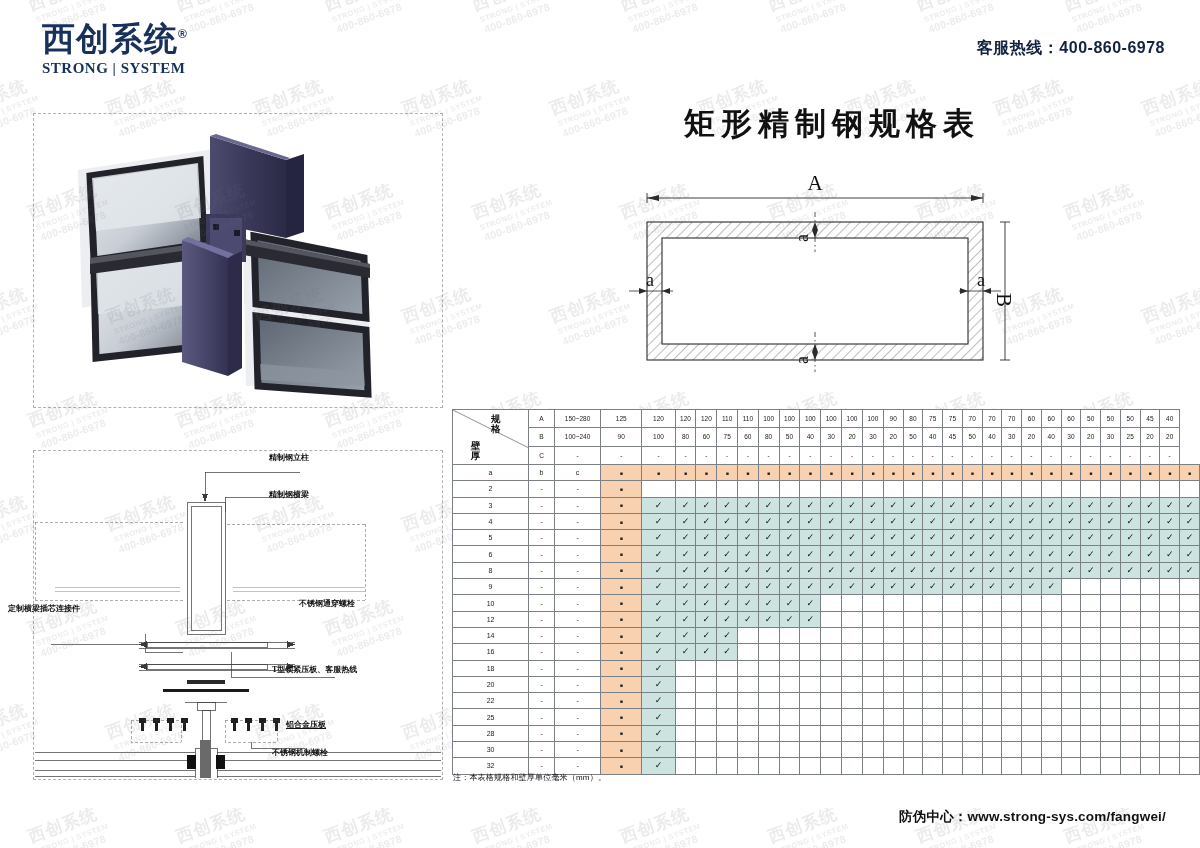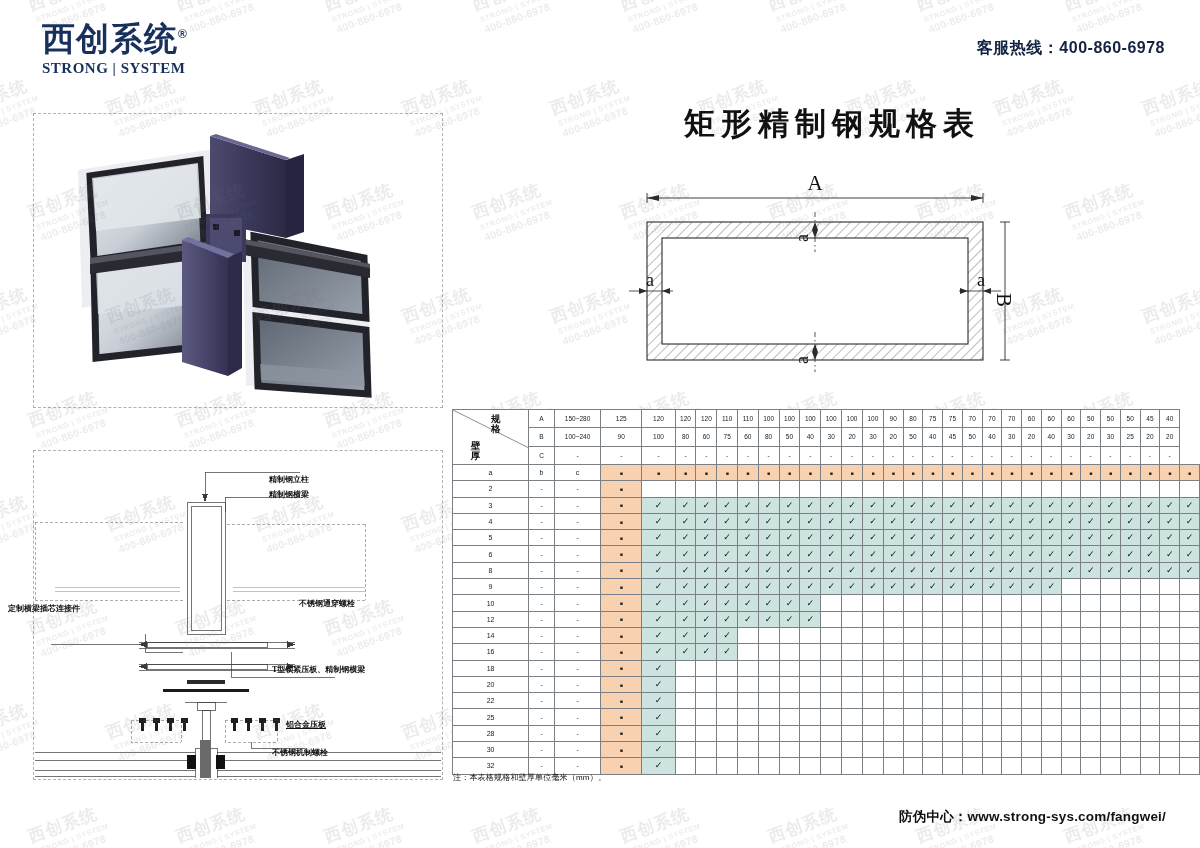--- a/index.html
+++ b/index.html
@@ -294,25 +294,25 @@
           <path d="M0 318 L406 318"></path>
           <path d="M0 324 L406 324"></path>
         </g>
         <rect x="160" y="296" width="22" height="30" fill="#fff"></rect>
         <rect x="165" y="288" width="11" height="40" fill="#6a6a6a" stroke="none"></rect>
         <rect x="152" y="303" width="9" height="14" fill="#111" stroke="none"></rect>
         <rect x="181" y="303" width="9" height="14" fill="#111" stroke="none"></rect>
       </g>
       </svg>
 
-    <div class="dl-label" style="left:235px; top:23px;">精制钢立柱</div>
+    <div class="dl-label" style="left:235px; top:1px;">精制钢立柱</div>
     <div class="dl-label" style="left:235px; top:38px;">精制钢横梁</div>
     <div class="dl-label" style="left:265px; top:147px;">不锈钢通穿螺栓</div>
     <div class="dl-label" style="left:-26px; top:152px;">定制横梁插芯连接件</div>
-    <div class="dl-label" style="left:238px; top:213px;">T型锁紧压板、精制钢横梁</div>
+    <div class="dl-label" style="left:238px; top:213px;">T型锁紧压板、客服热线</div>
     <div class="dl-label" style="left:252px; top:268px;text-decoration:underline;">铝合金压板</div>
     <div class="dl-label" style="left:238px; top:296px;">不锈钢机制螺栓</div>
   </div>
 
   <div class="page-title">矩形精制钢规格表</div>
 
   <svg id="section-svg" width="425" height="240" viewBox="0 0 425 240">
     <defs>
       <pattern id="hatch" width="7" height="7" patternUnits="userSpaceOnUse" patternTransform="rotate(45)">
         <line x1="0" y1="0" x2="0" y2="7" stroke="#5a5a5a" stroke-width="0.8"></line>

